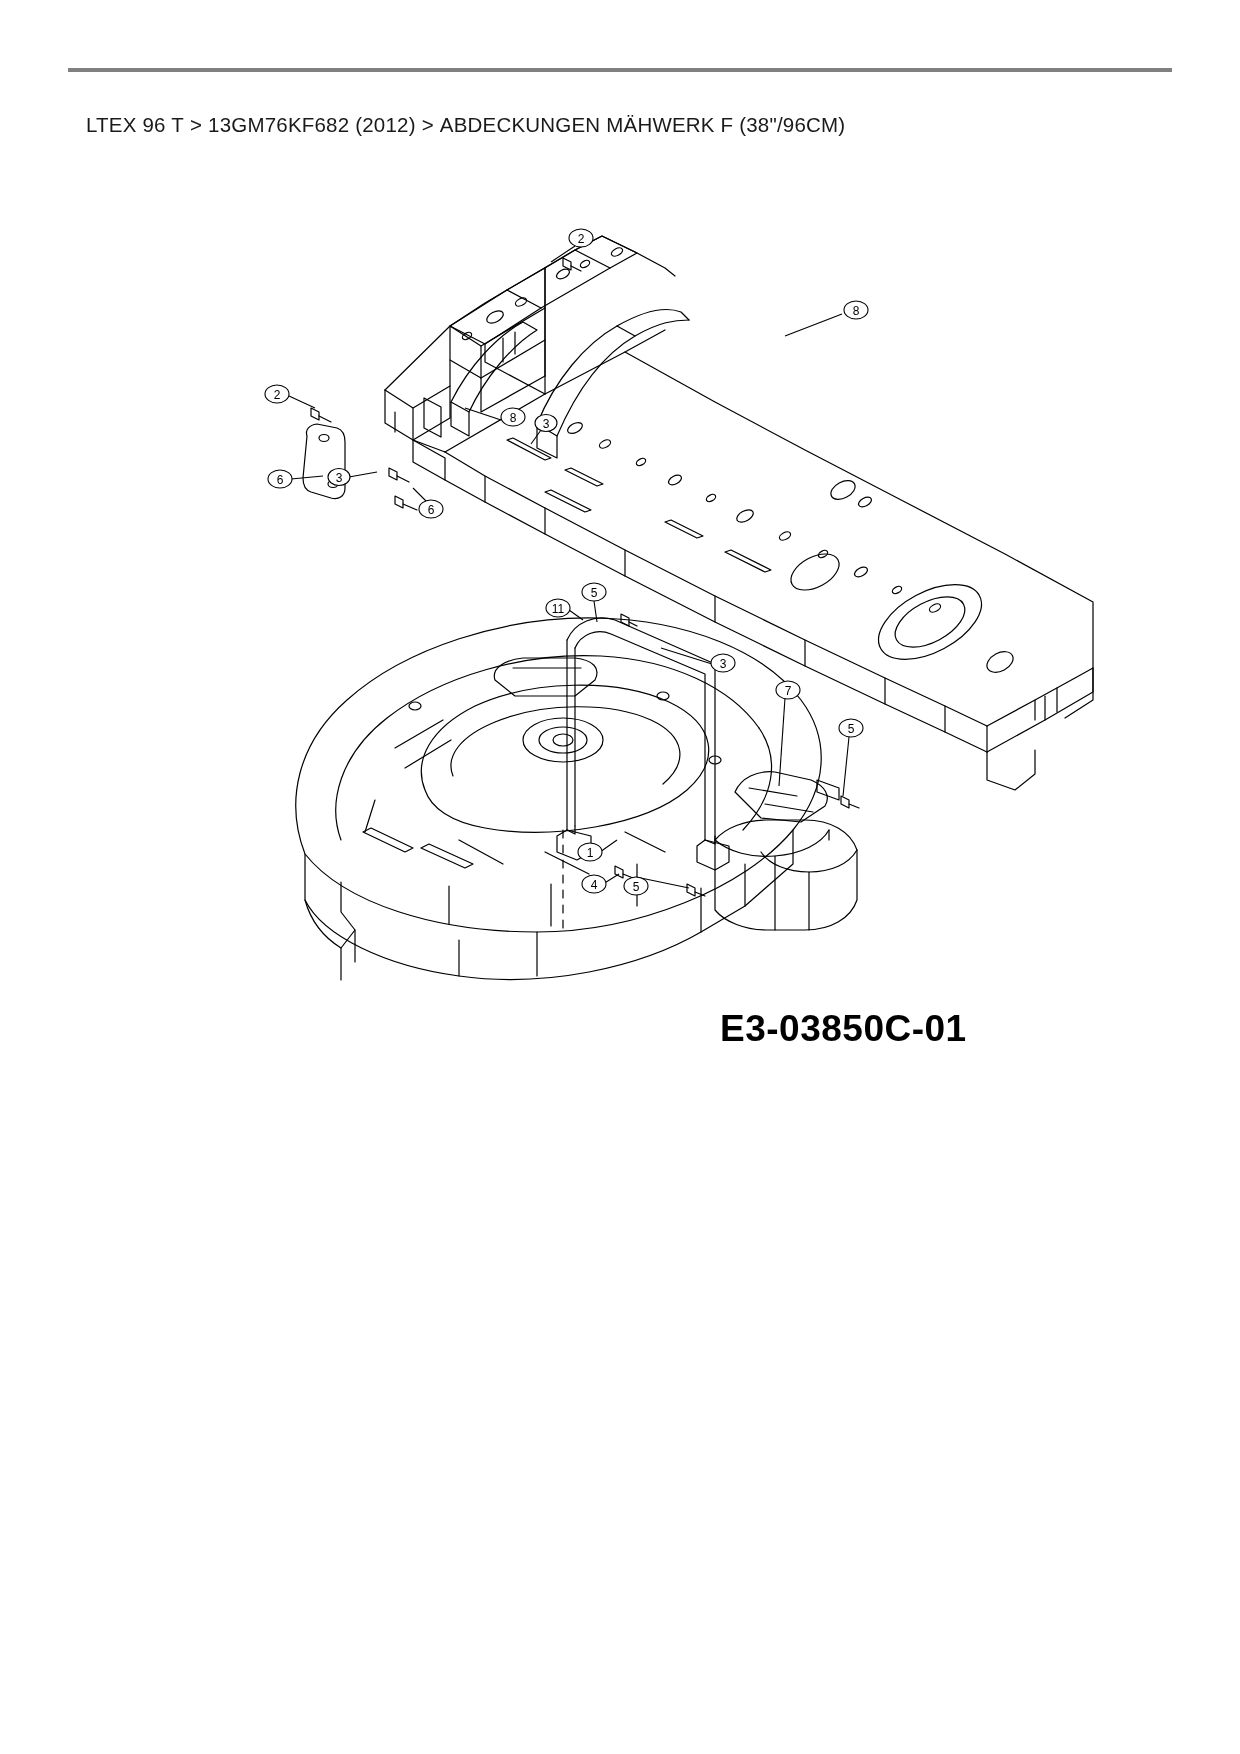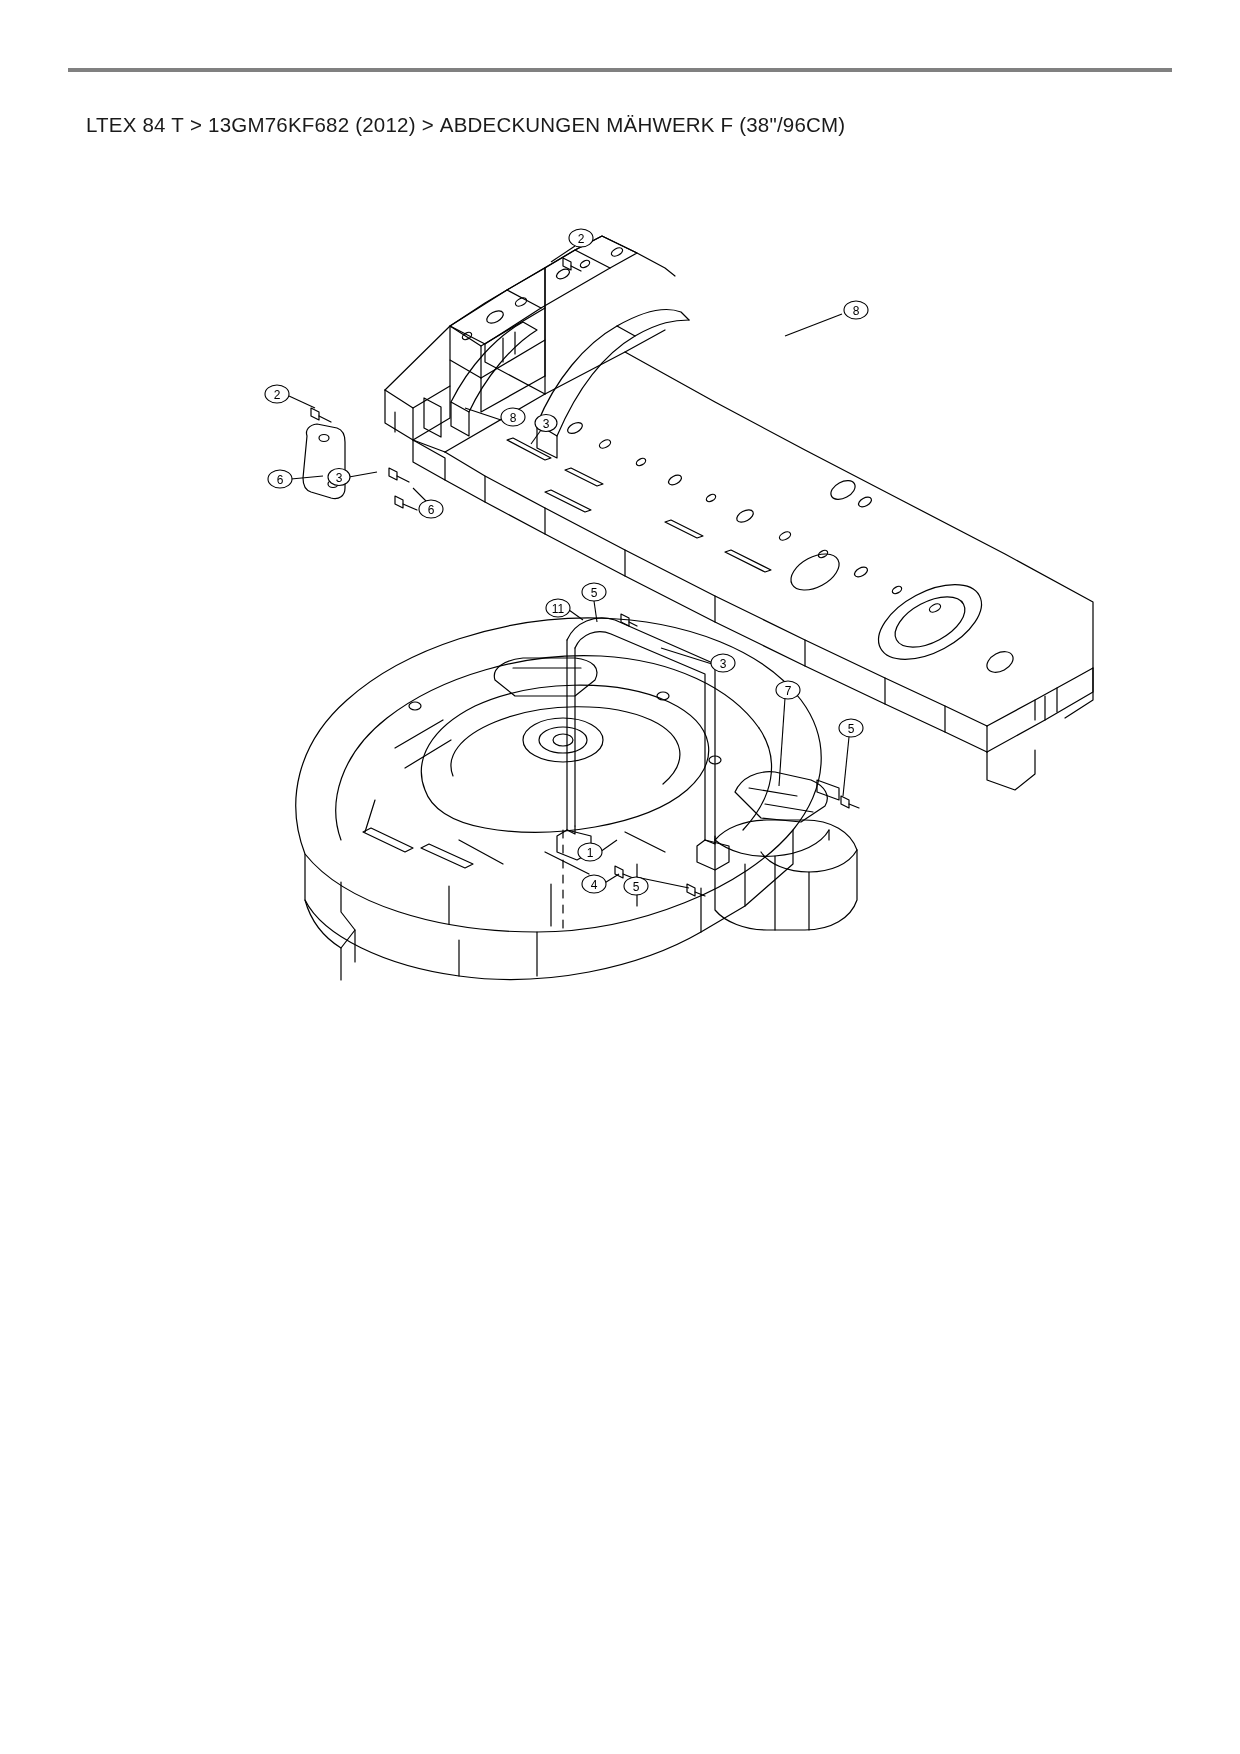--- a/index.html
+++ b/index.html
@@ -76,21 +76,21 @@
   }
 </style>
 </head>
 <body>
 
 <div class="page">
 
   <div class="top-rule"></div>
 
   <div class="breadcrumb">
-    <span>LTEX 84 T</span><span class="sep">&gt;</span><span>13GM76KF682 (2012)</span><span class="sep">&gt;</span><span>ABDECKUNGEN MÄHWERK F (38"/96CM)</span>
+    <span>LTEX 96 T</span><span class="sep">&gt;</span><span>13GM76KF682 (2012)</span><span class="sep">&gt;</span><span>ABDECKUNGEN MÄHWERK F (38"/96CM)</span>
   </div>
 
   <div class="drawing">
     <svg viewBox="0 0 940 940" xmlns="http://www.w3.org/2000/svg">
       <g fill="none" stroke="#000" stroke-width="1.2" stroke-linejoin="round" stroke-linecap="round">
 
         <path d="M140 250 L205 186 L240 163 L262 150 L300 128 L330 110 L357 96 L392 113 L420 128 L430 136"></path>
         <path d="M140 250 L140 283 L168 300 L200 312"></path>
         <path d="M205 186 L205 220 L236 238 L236 206 Z"></path>
         <path d="M236 206 L300 168 L300 128"></path>
@@ -321,14 +321,15 @@
         <text x="478" y="524">3</text>
         <text x="543" y="551">7</text>
         <text x="606" y="589">5</text>
         <text x="345" y="713">1</text>
         <text x="349" y="745">4</text>
         <text x="391" y="747">5</text>
       </g>
     </svg>
   </div>
 
+  <div class="ref-number">E3-03850C-01</div>
 
 </div>
 
 </body></html>

